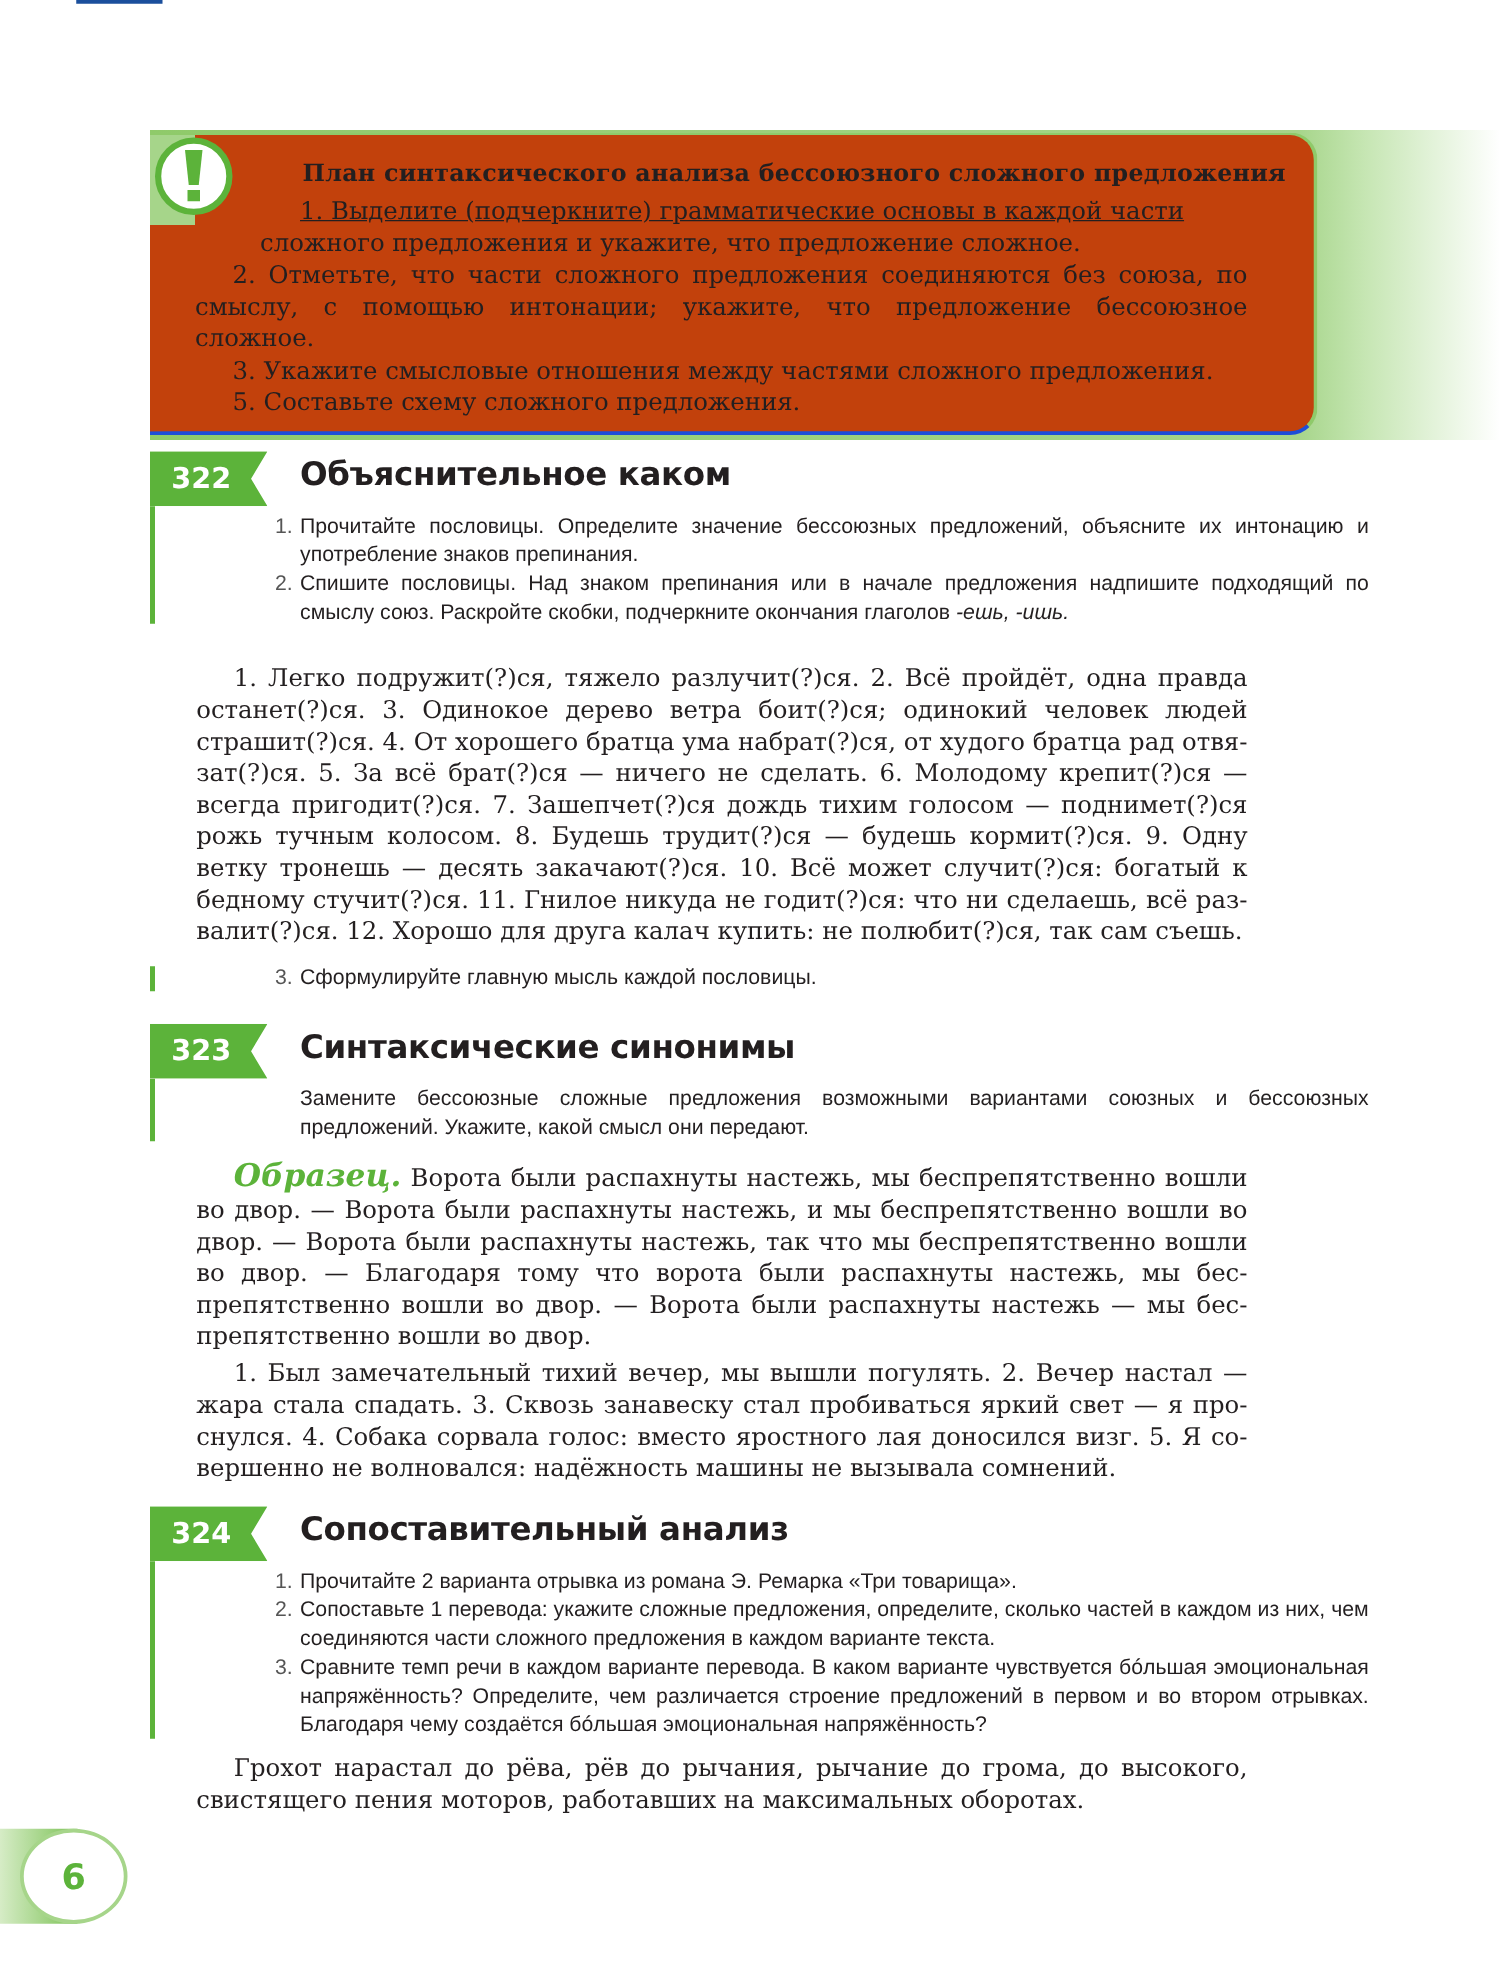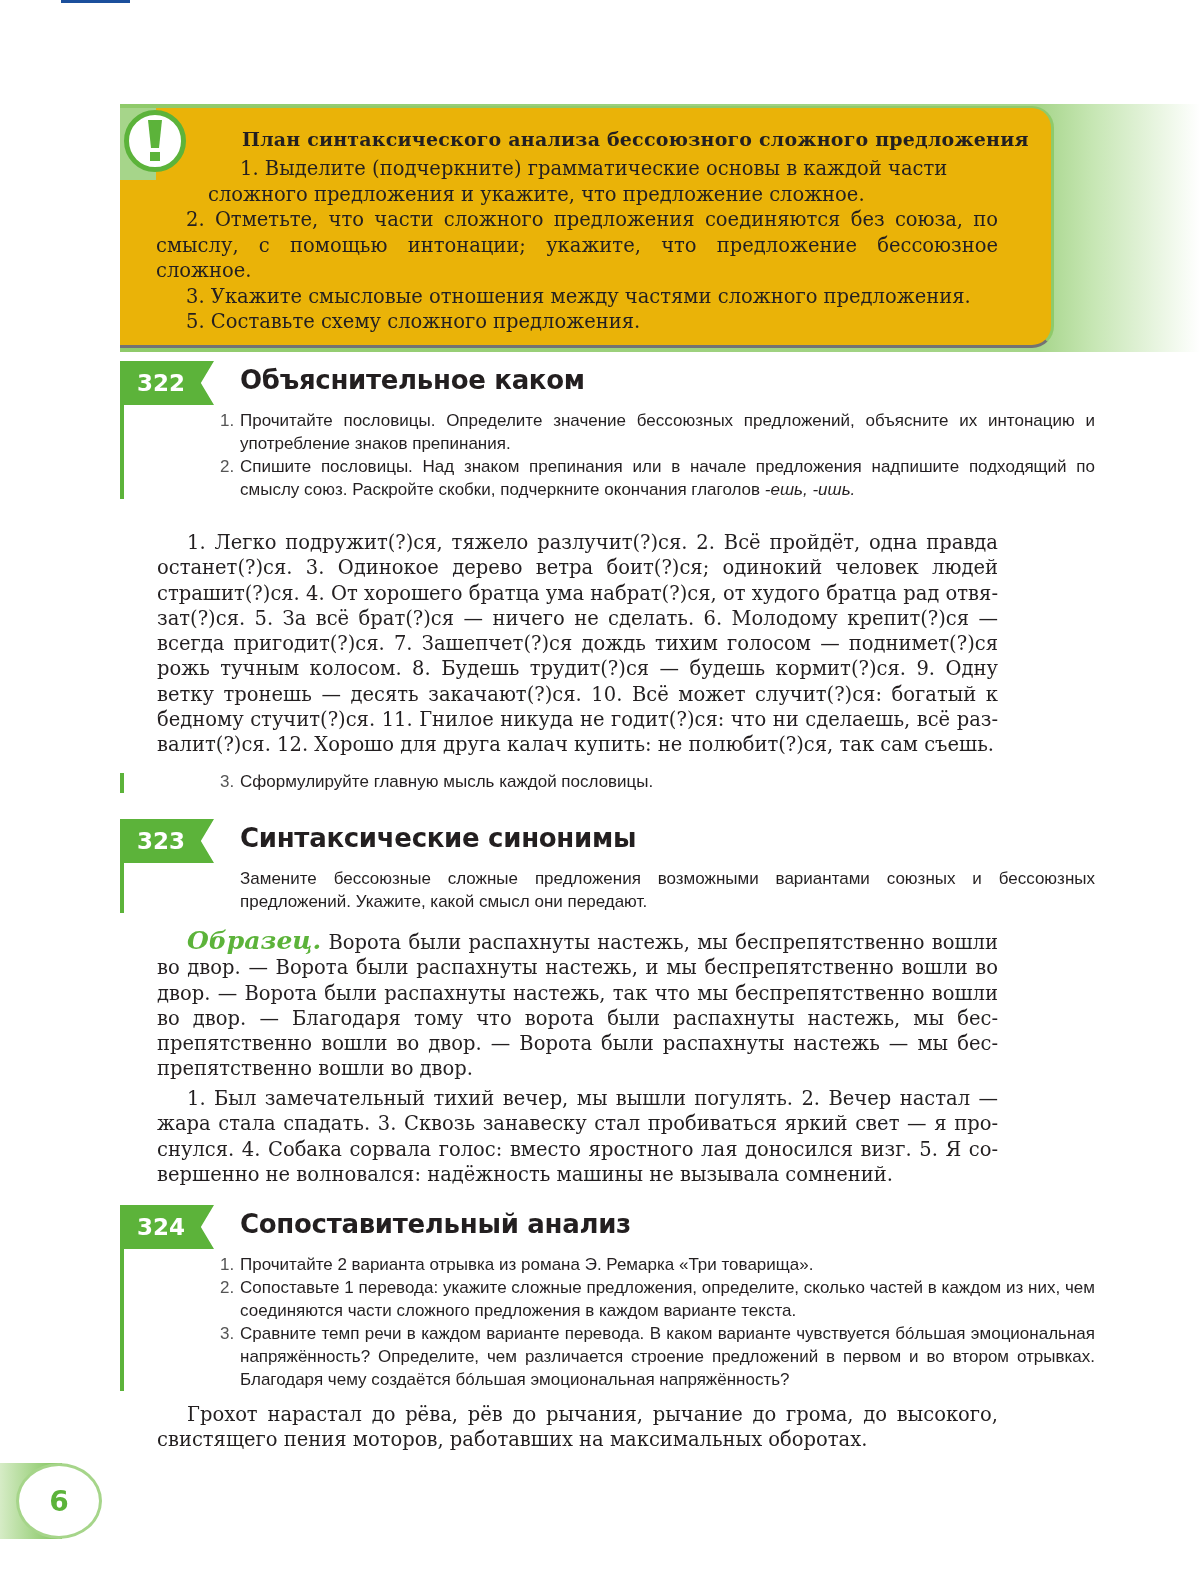--- a/index.html
+++ b/index.html
@@ -10,40 +10,40 @@
   .top-mark { position: absolute; left: 61px; top: 0; width: 69px; height: 3px; background: #1b4f9c; }
 
   
   .rule-wrap { position: absolute; left: 120px; top: 104px; width: 1080px; height: 248px; }
   .rule-bg {
     position: absolute; left: 0; top: 0; right: 0; bottom: 0;
     background: linear-gradient(to right, #8fca6a 0%, #a6d58a 85%, #c6e6b3 90%, rgba(255,255,255,0) 100%);
   }
   .rule-box {
     position: absolute; left: 0; top: 2px; width: 934px; height: 242px;
-    background: #eab308; border-radius: 0 22px 22px 0;
-    border-top: 2px solid #8fca6a; border-right: 3px solid #8fca6a; border-bottom: 3px solid #737373;
+    background: #c2410c; border-radius: 0 22px 22px 0;
+    border-top: 2px solid #8fca6a; border-right: 3px solid #8fca6a; border-bottom: 3px solid #1d4ed8;
     box-sizing: border-box;
   }
   .rule-box::before {
     content: ""; position: absolute; left: 0; top: 0; width: 36px; height: 72px; background: #a6d58a;
   }
   .excl {
     position: absolute; left: 4px; top: 2px; width: 62px; height: 62px; border-radius: 50%;
     border: 5px solid #5cb33a; background: #fff; box-sizing: border-box;
     display: flex; align-items: center; justify-content: center;
   }
   .excl svg { width: 20px; height: 42px; }
   .rule-title {
     position: absolute; left: 122px; top: 20px; font-size: 19px; font-weight: bold; letter-spacing: 0.2px;
     white-space: nowrap;
   }
   .rule-text { position: absolute; left: 36px; top: 48px; width: 842px; font-size: 19.5px; line-height: 25.5px; }
   .rule-text p { margin: 0; text-align: justify; text-align-last: left; }
-  .rule-text p.l1 { padding-left: 84px; text-indent: 0; }
+  .rule-text p.l1 { padding-left: 84px; text-indent: 0; text-decoration: underline; }
   .rule-text p.l1b { padding-left: 52px; }
   .rule-text p.ind { text-indent: 30px; }
 
   
   .ex { position: absolute; left: 120px; width: 980px; }
   .flag {
     position: absolute; left: 0; top: 0; width: 94px; height: 44px; background: #5cb33a;
     clip-path: polygon(0 0, 100% 0, 86% 50%, 100% 100%, 0 100%);
   }
   .flag-num {

